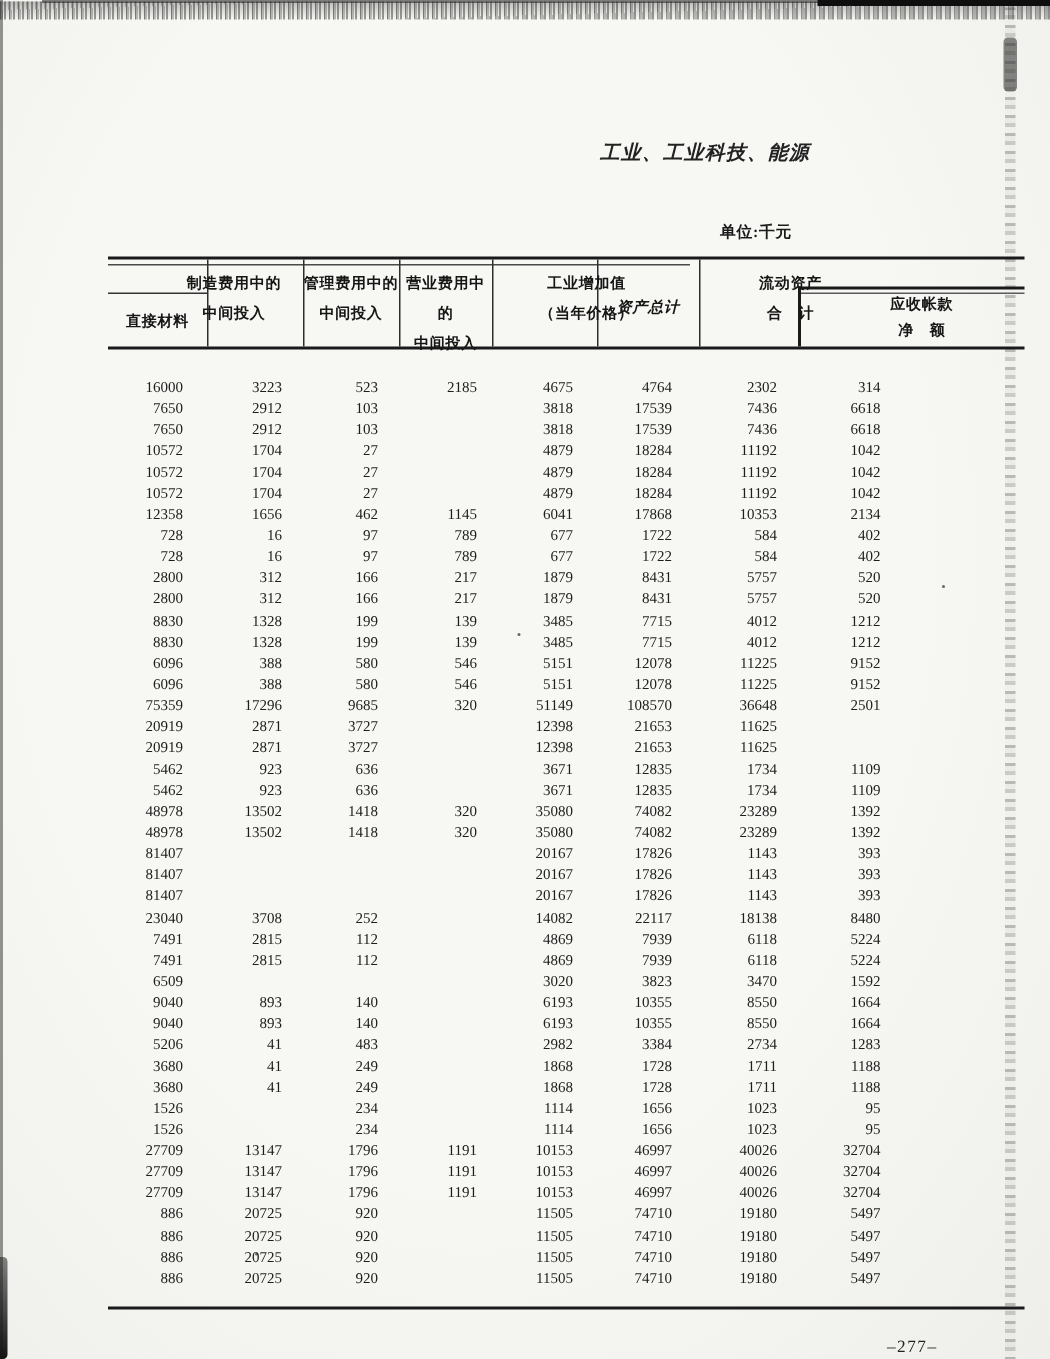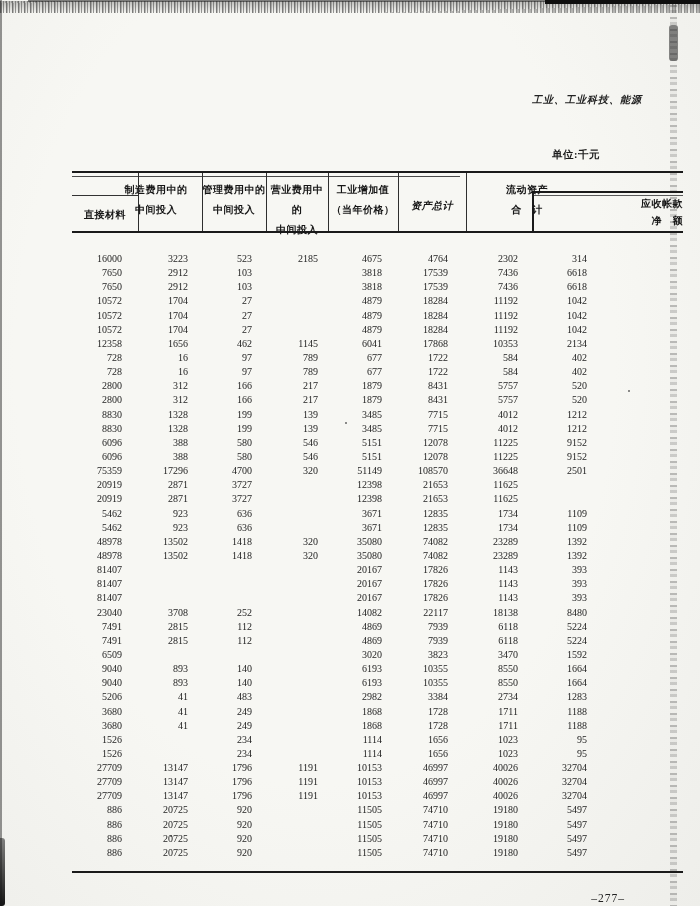--- a/index.html
+++ b/index.html
@@ -31,25 +31,25 @@
   .right-strip{
     position:absolute;left:670px;top:5px;width:7px;height:901px;opacity:.85;
     background:
       repeating-linear-gradient(180deg, rgba(70,70,70,.40) 0 2px, rgba(150,150,150,.12) 2px 5px,
         rgba(90,90,90,.32) 5px 8px, rgba(170,170,170,.06) 8px 12px);
   }
   .right-blob{position:absolute;left:669px;top:25px;width:9px;height:36px;background:rgba(40,40,40,.55);border-radius:3px;}
   .speck{position:absolute;width:2px;height:2px;background:rgba(40,40,40,.7);border-radius:50%;}
   
   .doc-title{
-    position:absolute;left:400px;top:93px;width:242px;text-align:right;
-    font-size:10px;font-weight:bold;font-style:italic;letter-spacing:1px;color:#222;
+    position:absolute;left:400px;top:93px;width:242px;text-align:left;
+    font-size:13px;font-weight:bold;font-style:italic;letter-spacing:1px;color:#222;
   }
   .unit-label{
-    position:absolute;left:480px;top:148px;width:120px;text-align:right;
+    position:absolute;left:480px;top:148px;width:120px;
     font-size:10.5px;font-weight:bold;letter-spacing:.5px;
   }
   .page-number{
     position:absolute;left:545px;top:892px;width:80px;text-align:right;
     font-size:11.5px;letter-spacing:1px;color:#222;
   }
   
   .rule{position:absolute;background:#1a1a1a;}
   .top-rule{left:72px;top:171px;width:611px;height:2px;}
   .top-rule2{left:72px;top:176px;width:388px;height:1px;background:#4a4a4a;}
@@ -63,24 +63,24 @@
   .recv-left{left:532px;top:191px;width:1.5px;height:40px;}
   
   .hcell{
     position:absolute;text-align:center;font-size:10px;font-weight:bold;
     letter-spacing:.5px;color:#161616;line-height:20px;
   }
   .h1{left:72px;top:205px;width:66px;}
   .h2{left:124px;top:180px;width:64px;}
   .h3{left:202px;top:180px;width:64px;}
   .h4{left:266px;top:180px;width:62px;}
-  .h5{left:328px;top:180px;width:70px;}
+  .h5{left:328px;top:180px;width:70px;padding-left:28px;}
   .h6{left:398px;top:196px;width:68px;font-style:italic;}
   .h7{left:466px;top:180px;width:66px;margin-left:28px;}
-  .h8{left:532px;top:195px;width:151px;line-height:17px;padding-left:14px;box-sizing:border-box;text-align:right;}
+  .h8{left:532px;top:195px;width:151px;line-height:17px;padding-left:14px;box-sizing:border-box;}
   
   .rows{position:absolute;left:72px;top:252px;width:515px;}
   .row{display:grid;grid-template-columns:50px 66px 64px 66px 64px 66px 70px 69px;height:14.15px;}
   .row .c{
     text-align:right;font-size:10px;line-height:14.15px;color:#1d1d1d;
     font-family:"Liberation Serif","DejaVu Serif",serif;white-space:nowrap;
   }
 </style>
 </head>
 <body>
@@ -295,21 +295,21 @@
         <div class="c">580</div>
         <div class="c">546</div>
         <div class="c">5151</div>
         <div class="c">12078</div>
         <div class="c">11225</div>
         <div class="c">9152</div>
       </div>
       <div class="row">
         <div class="c">75359</div>
         <div class="c">17296</div>
-        <div class="c">4700</div>
+        <div class="c">9685</div>
         <div class="c">320</div>
         <div class="c">51149</div>
         <div class="c">108570</div>
         <div class="c">36648</div>
         <div class="c">2501</div>
       </div>
       <div class="row">
         <div class="c">20919</div>
         <div class="c">2871</div>
         <div class="c">3727</div>

